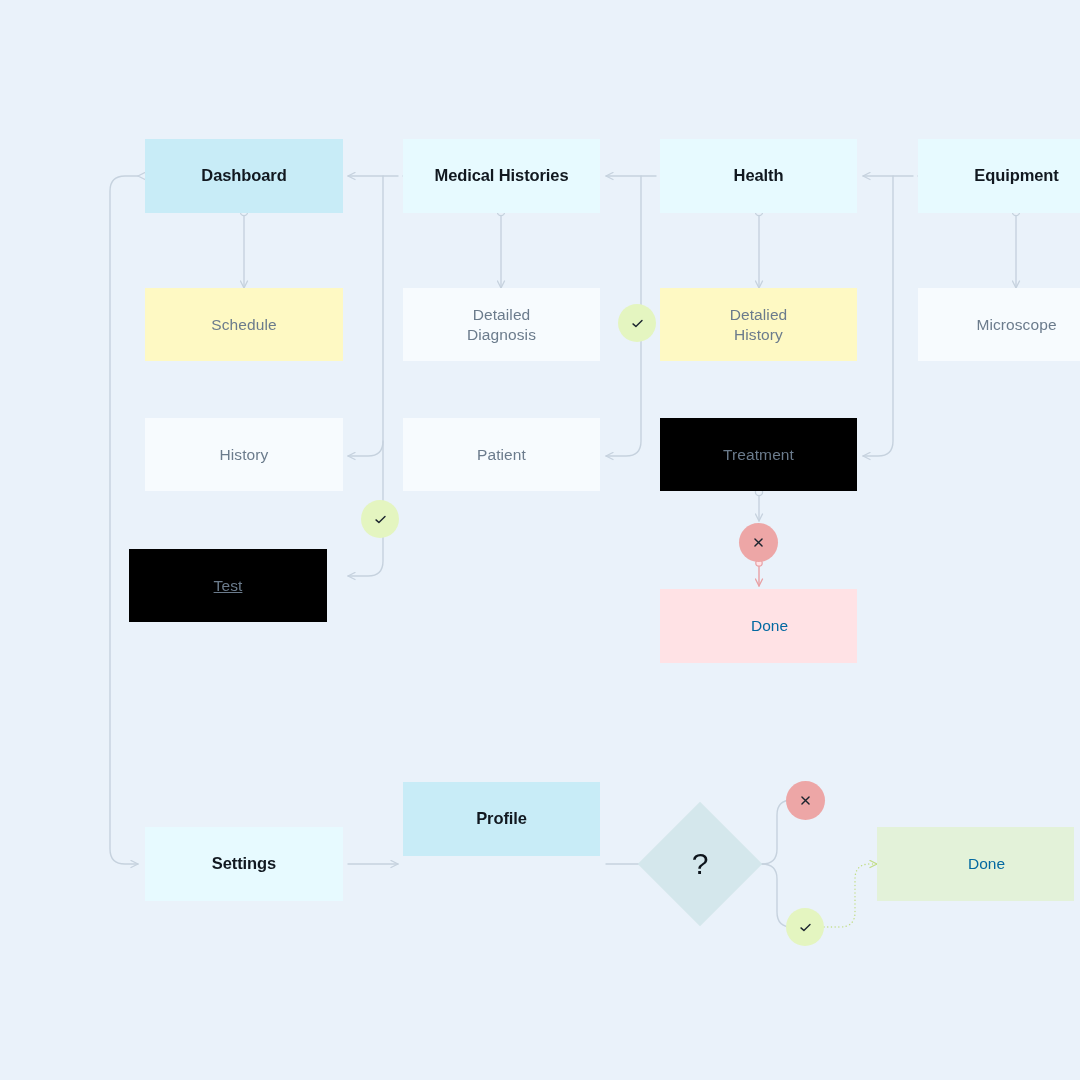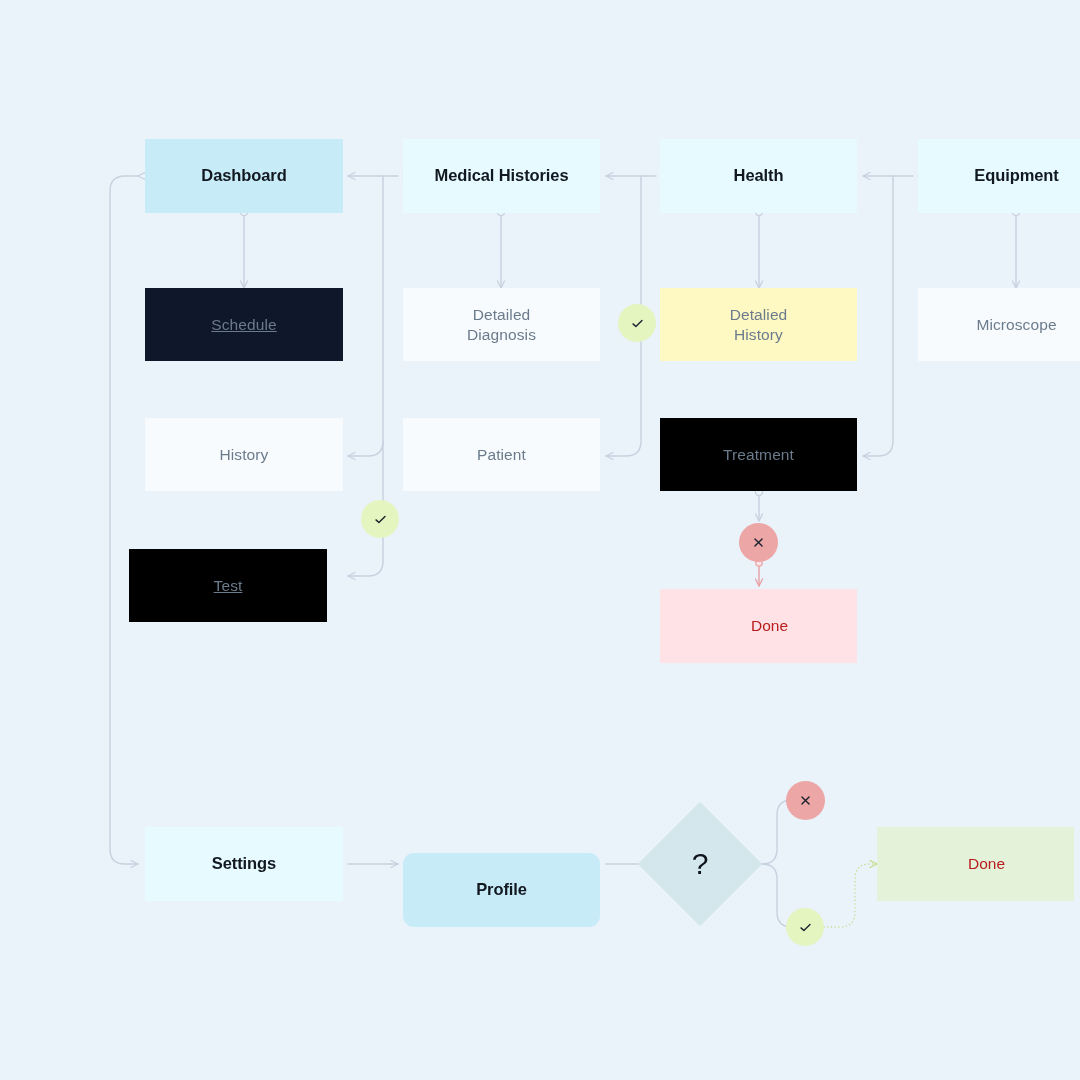--- a/index.html
+++ b/index.html
@@ -52,21 +52,21 @@
   .node-sub {
     font-size: 15.5px;
     font-weight: 400;
     color: #6b7b8c;
     letter-spacing: 0.1px;
   }
 
   .node-terminal {
     font-size: 15.5px;
     font-weight: 400;
-    color: #b91c1c;
+    color: #0369a1;
     padding-left: 32px;
   }
 
   
   .diamond {
     position: absolute;
     z-index: 2;
     display: flex;
     align-items: center;
     justify-content: center;
@@ -161,21 +161,21 @@
     </g>
 
     <g fill="none" stroke="#c2dd86" stroke-width="1.4" stroke-linecap="round" stroke-linejoin="round" stroke-dasharray="0.1 3.6">
       <path d="M824,927 L840,927 Q855,927 855,912 L855,879 Q855,864 870,864 L877,864" marker-end="url(#arG)"></path>
     </g>
   </svg>
 
   <div class="node node-header" style="left:145px; top:139px; width:198px; height:74px; background:#c8ecf7;">
     <span>Dashboard</span>
   </div>
-  <div class="node node-sub" style="left:145px; top:288px; width:198px; height:73px; background:#0f172a;text-decoration:underline;">
+  <div class="node node-sub" style="left:145px; top:288px; width:198px; height:73px; background:#fef9c3;">
     <span>Schedule</span>
   </div>
   <div class="node node-sub" style="left:145px; top:418px; width:198px; height:73px; background:#f7fbfe;">
     <span>History</span>
   </div>
   <div class="node node-sub" style="left:129px; top:549px; width:198px; height:73px; background:#000000;text-decoration:underline;">
     <span>Test</span>
   </div>
 
   <div class="node node-sub" style="left:403px; top:288px; width:197px; height:73px; background:#f7fbfe; flex-direction:column;">
@@ -206,21 +206,21 @@
   <div class="node node-header" style="left:918px; top:139px; width:197px; height:74px; background:#e7faff;">
     <span>Equipment</span>
   </div>
   <div class="node node-sub" style="left:918px; top:288px; width:197px; height:73px; background:#f7fbfe;">
     <span>Microscope</span>
   </div>
 
   <div class="node node-header" style="left:145px; top:827px; width:198px; height:74px; background:#e7faff;">
     <span>Settings</span>
   </div>
-  <div class="node node-header" style="left:403px; top:853px; width:197px; height:74px; background:#c8ecf7;border-radius:11px;">
+  <div class="node node-header" style="left:403px; top:782px; width:197px; height:74px; background:#c8ecf7;">
     <span>Profile</span>
   </div>
 
   <div class="diamond" style="left:656px; top:820px; width:88px; height:88px;">
     <div class="dshape" style="background:#d4e7ec;"></div>
     <span class="dlabel">?</span>
   </div>
 
   <div class="node node-terminal" style="left:877px; top:827px; width:197px; height:74px; background:#e3f2d9;">
     <span>Done</span>

